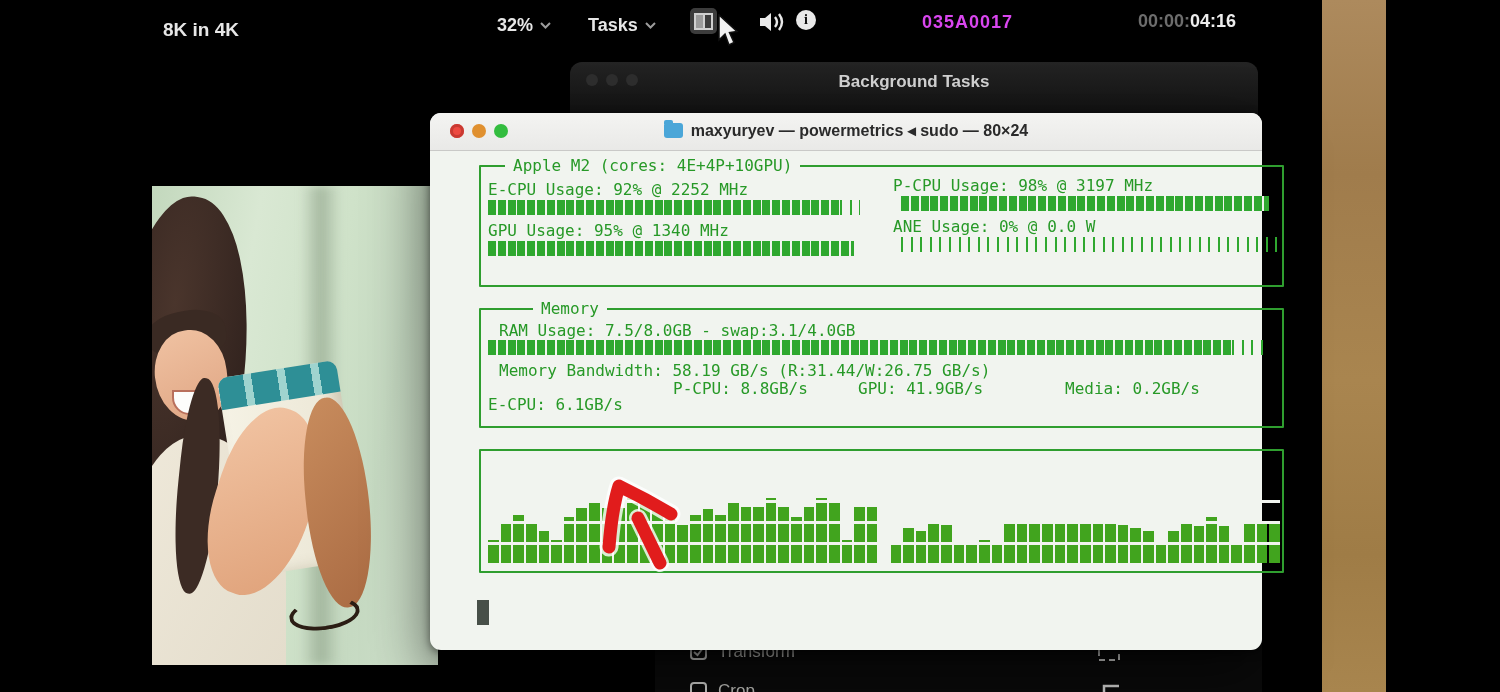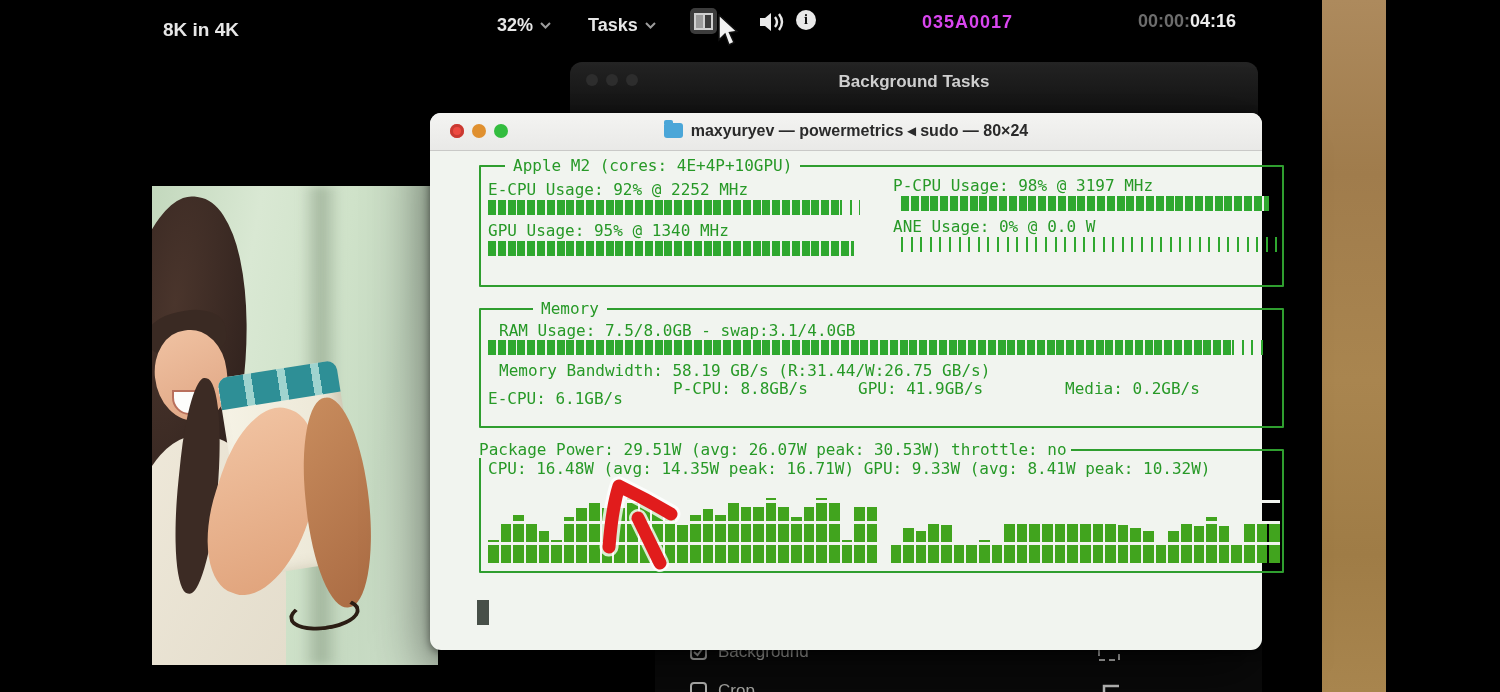--- a/index.html
+++ b/index.html
@@ -169,21 +169,21 @@
   <div class="abs bgtasks-title">Background Tasks</div>
 </div>
 
 <div class="abs bottom-panel">
   <div class="panel-row" style="top:24px;">
     <span class="cbx" style="left:35px;top:2px;">
       <svg width="13" height="13" style="position:absolute;left:0;top:0;">
         <path d="M2 7 L5.5 10 L11 3" stroke="#cfcfcd" stroke-width="2" fill="none"></path>
       </svg>
     </span>
-    <span class="panel-label" style="left:63px;top:1px;">Background</span>
+    <span class="panel-label" style="left:63px;top:1px;">Transform</span>
     <svg style="position:absolute;left:441px;top:0px;" width="26" height="22">
       <rect x="3" y="3" width="20" height="16" fill="none" stroke="#d8d8d6" stroke-width="2" stroke-dasharray="6 4"></rect>
     </svg>
   </div>
   <div class="panel-row" style="top:63px;">
     <span class="cbx" style="left:35px;top:2px;"></span>
     <span class="panel-label" style="left:63px;top:1px;">Crop</span>
     <svg style="position:absolute;left:441px;top:0px;" width="26" height="22">
       <path d="M8 21 L8 6 L23 6" stroke="#d8d8d6" stroke-width="2.5" fill="none"></path>
     </svg>
@@ -244,29 +244,27 @@
     </div>
 
     <div class="tbox" style="left:13px;top:158px;width:801px;height:116px;">
       <span class="tlegend" style="left:52px;">Memory</span>
       <span class="trow" style="left:18px;top:12px;">RAM Usage: 7.5/8.0GB - swap:3.1/4.0GB</span>
       <div class="meter" style="left:7px;top:30px;width:783px;">
           <div class="fill" style="width: 95%;"></div>
           <div class="pipes" style="width: 38px;"></div>
         </div>
       <span class="trow" style="left:18px;top:52px;">Memory Bandwidth: 58.19 GB/s (R:31.44/W:26.75 GB/s)</span>
-      <span class="trow" style="left:7px;top:80px;">E-CPU: 6.1GB/s</span>
+      <span class="trow" style="left:7px;top:86px;">E-CPU: 6.1GB/s</span>
       <span class="trow" style="left:192px;top:70px;">P-CPU: 8.8GB/s</span>
       <span class="trow" style="left:377px;top:70px;">GPU: 41.9GB/s</span>
       <span class="trow" style="left:584px;top:70px;text-align:center;">Media: 0.2GB/s</span>
     </div>
 
     <div class="tbox" style="left:13px;top:299px;width:801px;height:120px;">
-      <span class="tlegend" style="left:-6px;padding:0 4px;">Package Power: 29.51W (avg: 26.07W peak: 30.53W) throttle: no</span>
-      <span class="trow" style="left:7px;top:9px;">CPU: 16.48W (avg: 14.35W peak: 16.71W) GPU: 9.33W (avg: 8.41W peak: 10.32W)</span>
       <div class="hist" id="histogram">
           <div class="hist-group">
             <div class="hist-col" style="height: 30%;"></div>
             <div class="hist-col" style="height: 55%;"></div>
             <div class="hist-col" style="height: 62%;"></div>
             <div class="hist-col" style="height: 55%;"></div>
             <div class="hist-col" style="height: 42%;"></div>
             <div class="hist-col" style="height: 30%;"></div>
             <div class="hist-col" style="height: 60%;"></div>
             <div class="hist-col" style="height: 72%;"></div>

